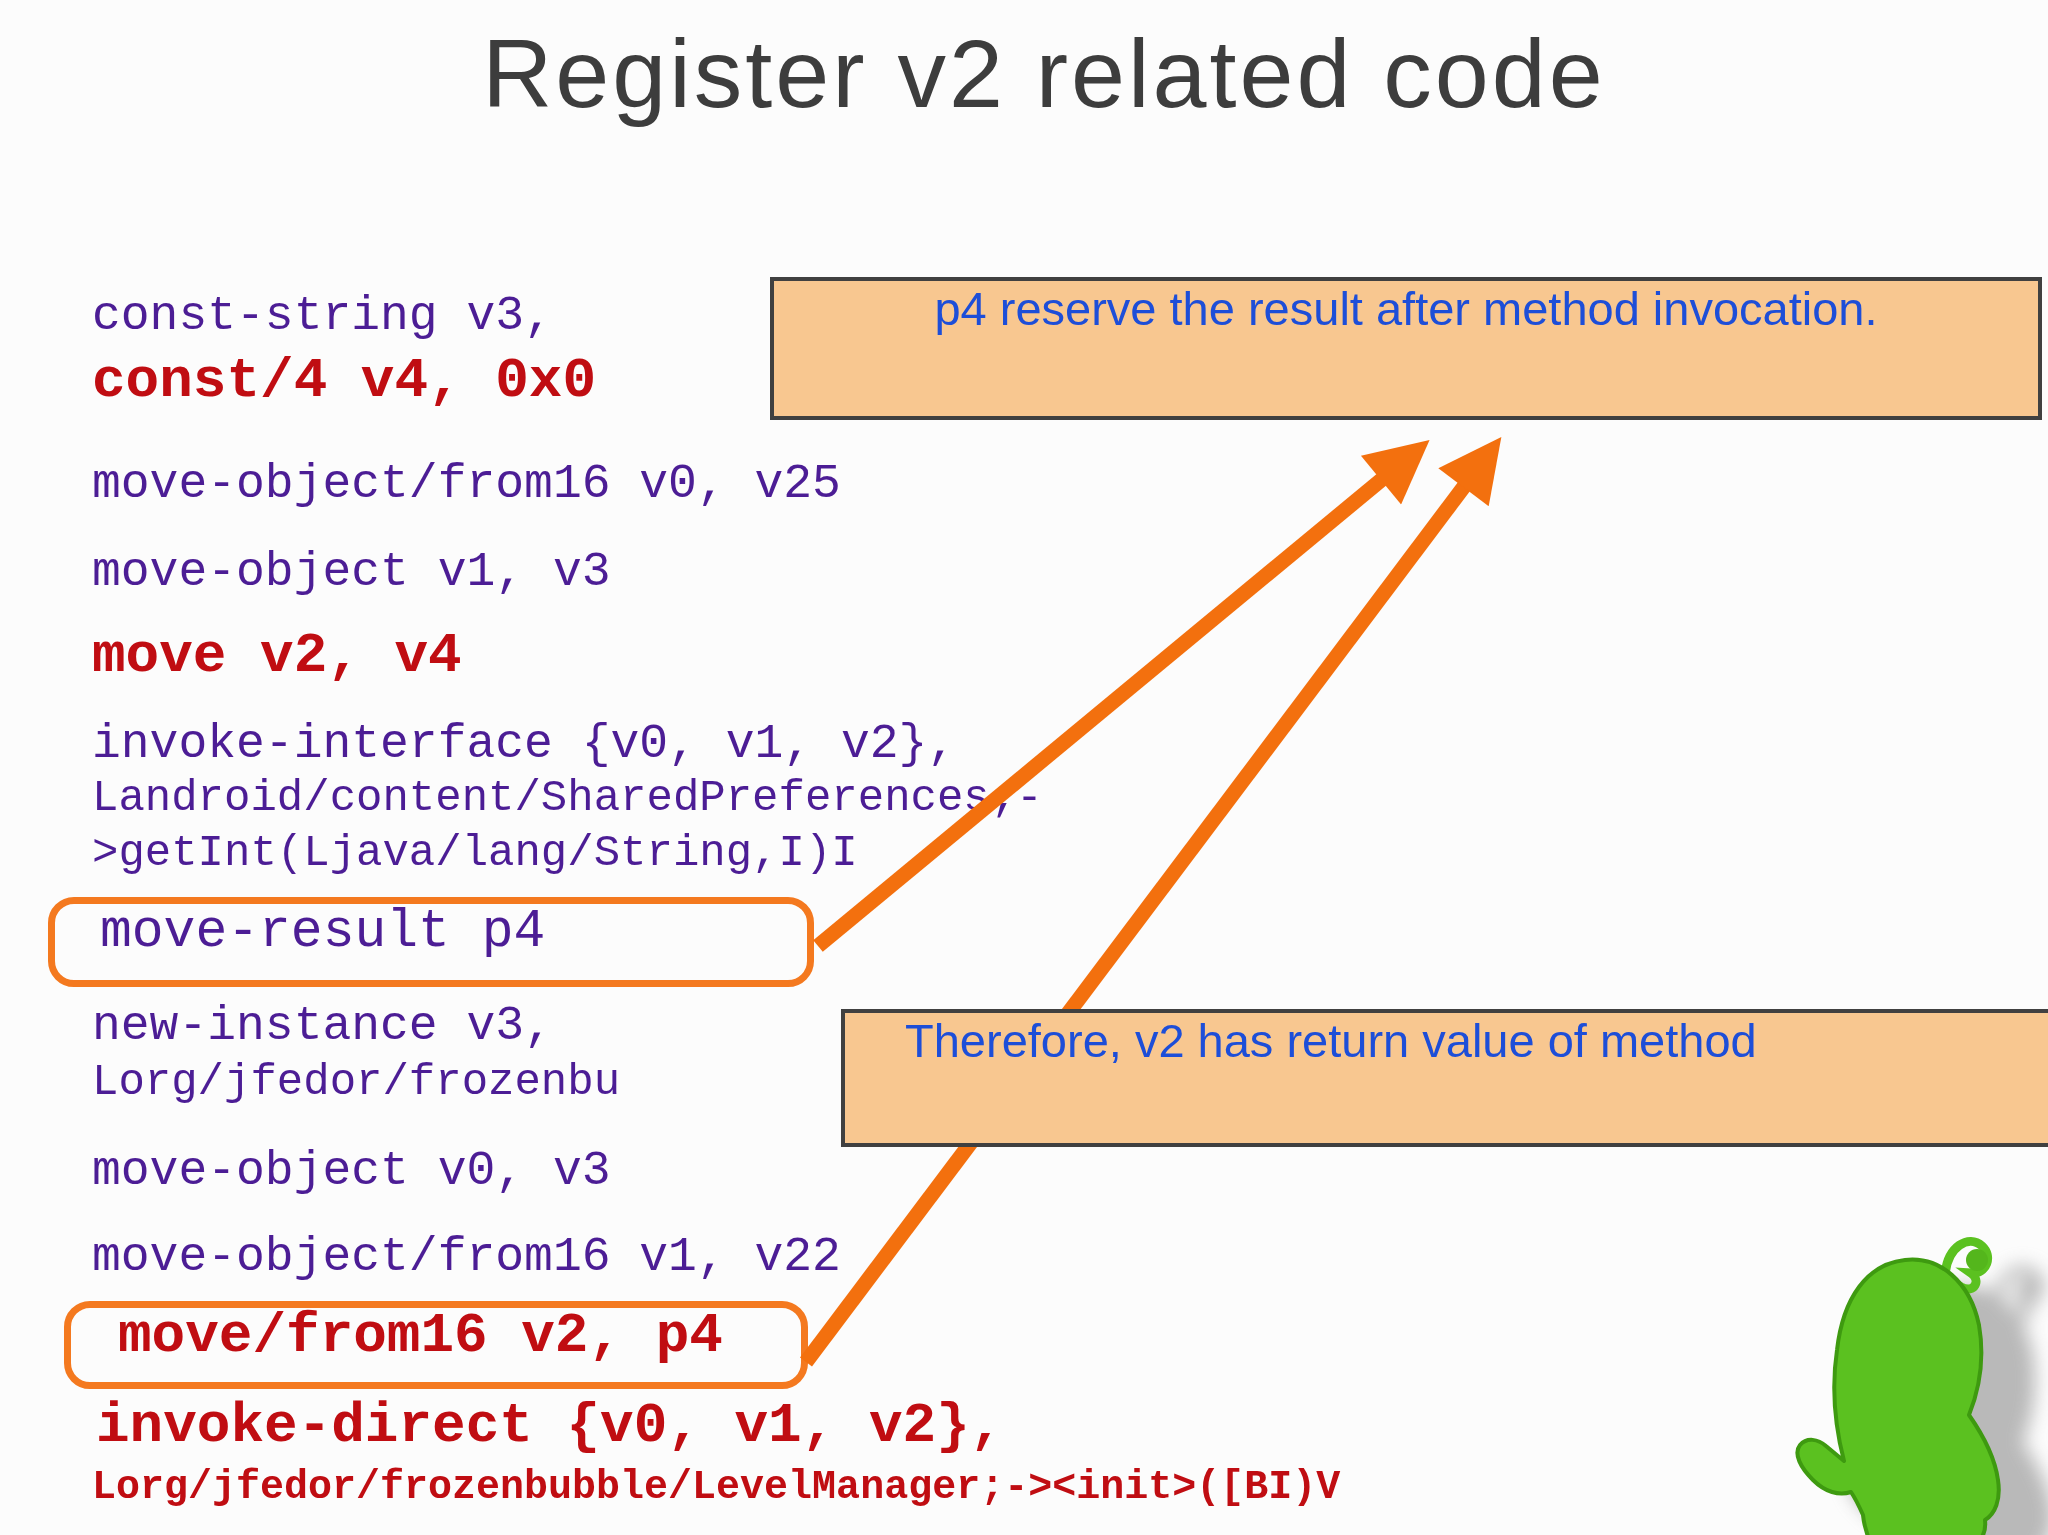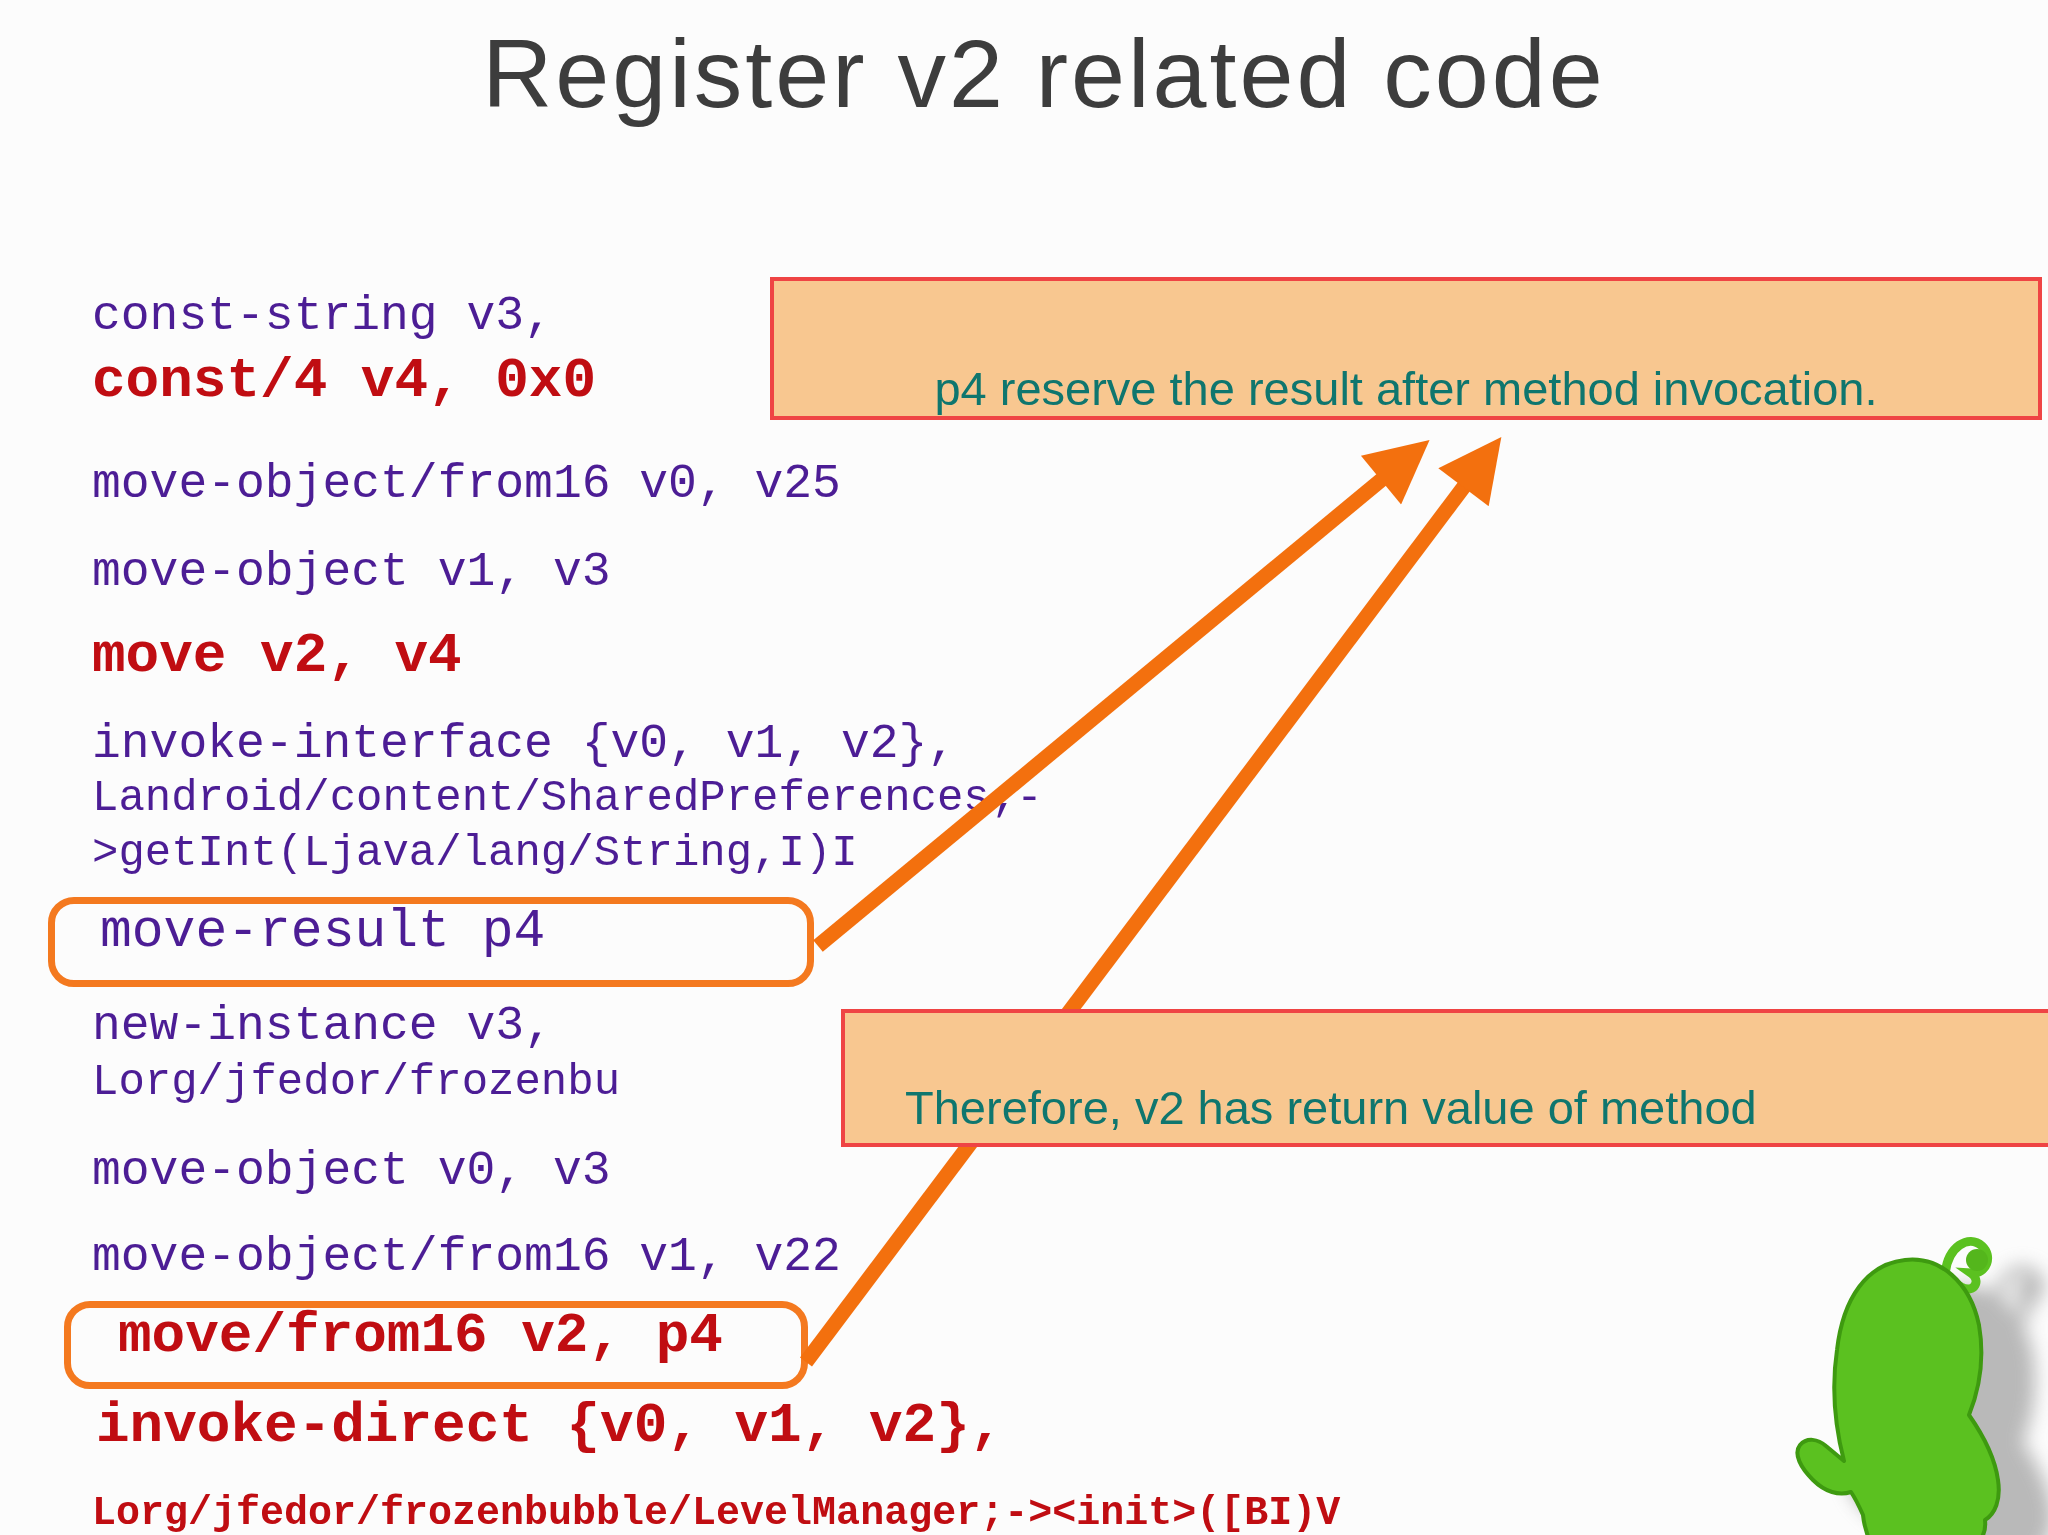--- a/index.html
+++ b/index.html
@@ -34,25 +34,25 @@
     box-sizing:border-box;
     z-index:3;
   }
   #arrow-layer{
     position:absolute;top:0;left:0;width:2048px;height:1535px;
     z-index:4;pointer-events:none;
   }
   .callout{
     position:absolute;
     background:#f8c790;
-    border:4px solid #ef4444;
+    border:4px solid #404040;
     box-sizing:border-box;
-    color:#0f766e;
+    color:#1d4ed8;
     z-index:5;
-    display:flex;flex-direction:column;justify-content:flex-end;
+    display:flex;flex-direction:column;justify-content:flex-start;
   }
   #callout-top{
     left:770px;top:277px;width:1272px;height:143px;
     font-size:47px;
     align-items:center;
   }
   #callout-mid{
     left:841px;top:1009px;width:1269px;height:138px;
     padding-left:34px;
   }
@@ -80,21 +80,21 @@
       <div class="code-line" style="top: 720px; left: 92px; font-size: 48px;">invoke-interface {v0, v1, v2},</div>
       <div class="code-line" style="top: 776px; left: 92px; font-size: 44px;">Landroid/content/SharedPreferences;-</div>
       <div class="code-line" style="top: 831px; left: 92px; font-size: 44px;">&gt;getInt(Ljava/lang/String,I)I</div>
       <div class="code-line" style="top: 906px; left: 100px; font-size: 53px;">move-result p4</div>
       <div class="code-line" style="top: 1002px; left: 92px; font-size: 48px;">new-instance v3,</div>
       <div class="code-line" style="top: 1060px; left: 92px; font-size: 44px;">Lorg/jfedor/frozenbu</div>
       <div class="code-line" style="top: 1147px; left: 92px; font-size: 48px;">move-object v0, v3</div>
       <div class="code-line" style="top: 1233px; left: 92px; font-size: 48px;">move-object/from16 v1, v22</div>
       <div class="code-line em" style="top: 1308px; left: 118px; font-size: 56px;">move/from16 v2, p4</div>
       <div class="code-line em" style="top: 1398px; left: 96px; font-size: 56px;">invoke-direct {v0, v1, v2},</div>
-      <div class="code-line em" style="top: 1468px; left: 92px; font-size: 40px; margin-top: 26px;">Lorg/jfedor/frozenbubble/LevelManager;-&gt;&lt;init&gt;([BI)V</div>
+      <div class="code-line em" style="top: 1468px; left: 92px; font-size: 40px;">Lorg/jfedor/frozenbubble/LevelManager;-&gt;&lt;init&gt;([BI)V</div>
     </div>
 
   <div class="hl-box" style="left:48px;top:897px;width:766px;height:90px;"></div>
   <div class="hl-box" style="left:64px;top:1301px;width:744px;height:88px;"></div>
 
   <svg id="arrow-layer" viewBox="0 0 2048 1535">
     <defs>
       <marker id="ah" viewBox="0 0 10 10" refX="7" refY="5" markerWidth="4.8" markerHeight="4.2" orient="auto" markerUnits="strokeWidth">
         <path d="M0,0 L10,5 L0,10 z" fill="#f3700e"></path>
       </marker>

